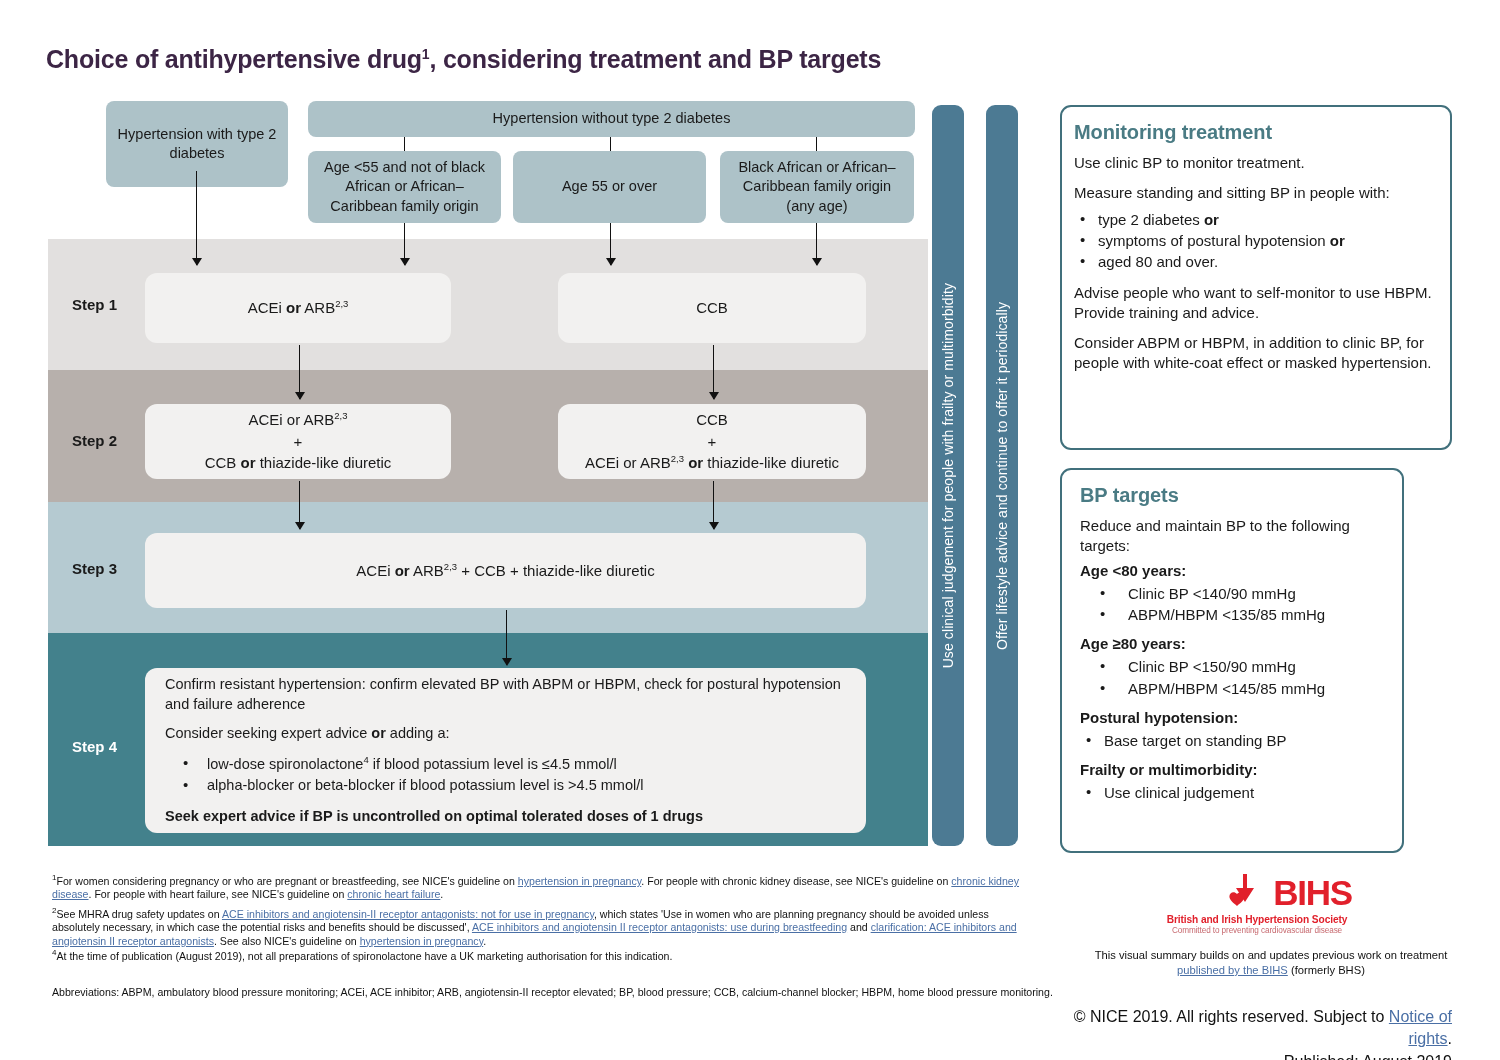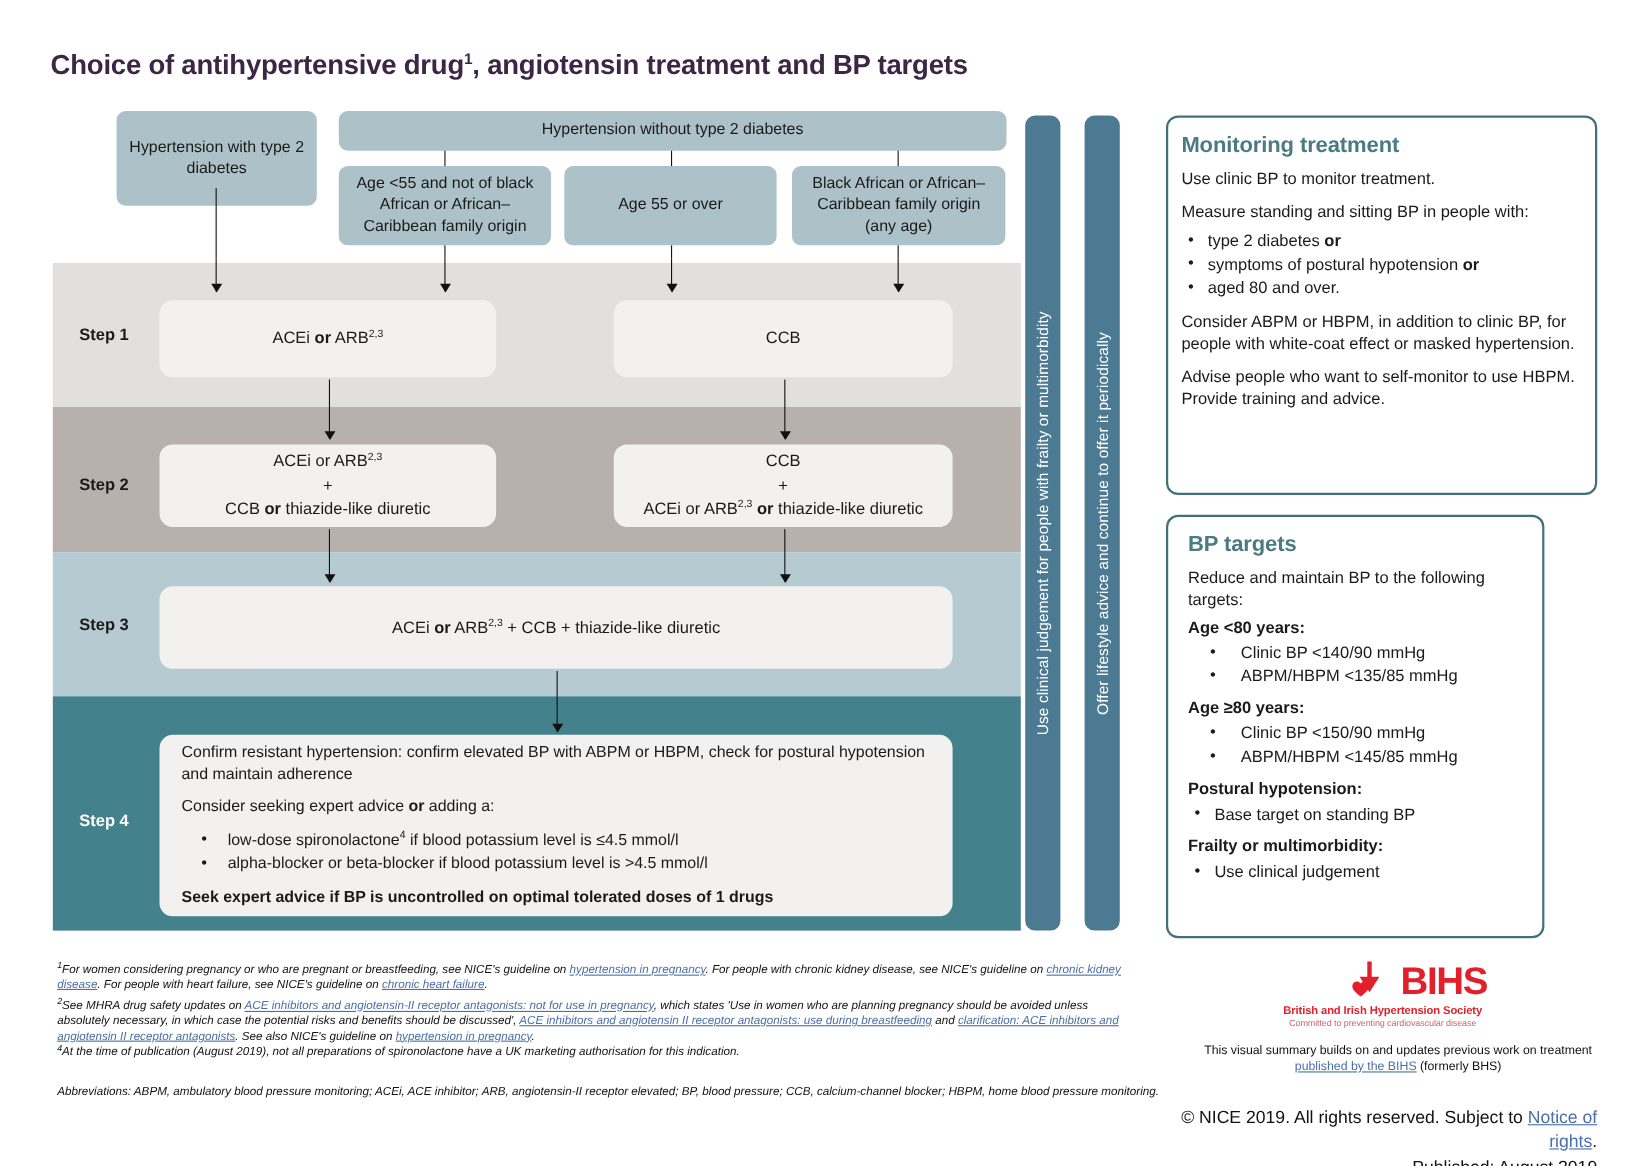--- a/index.html
+++ b/index.html
@@ -142,21 +142,21 @@
   }
   .panel ul li::before {
     content: "\2022"; position: absolute; left: 6px; top: -1px;
   }
   .panel ul.wide li { padding-left: 48px; }
   .panel ul.wide li::before { left: 20px; }
 
   
   .fn {
     position: absolute; left: 52px;
-    font-size: 10.6px; line-height: 1.28; color: #111; font-style: italic;
+    font-size: 10.6px; line-height: 1.28; color: #111;
   }
   #fn1 { top: 873px; width: 978px; }
   #fn2 { top: 906px; width: 978px; }
   #fn34 { top: 948px; width: 800px; }
   #fn34 div { margin-bottom: 2px; }
   #abbrev { top: 986px; width: 1180px; font-size: 10.6px; }
   .fn sup { font-size: 8px; vertical-align: super; }
   .lnk { color: #4a6fa5; text-decoration: underline; }
 
   
@@ -185,21 +185,21 @@
     position: absolute; left: 1060px; top: 1006px; width: 392px;
     text-align: right; font-size: 16px; line-height: 1.4; color: #111;
   }
 </style>
 </head>
 <body>
 
 <div id="root">
 
   <div class="title">
-    <span>Choice of antihypertensive drug</span><sup>1</sup><span>, angiotensin treatment and BP targets</span>
+    <span>Choice of antihypertensive drug</span><sup>1</sup><span>, considering treatment and BP targets</span>
   </div>
 
   <div class="cond" id="cond-diabetes">
     <span>Hypertension with type 2 diabetes</span>
   </div>
   <div class="cond" id="cond-nodiabetes">
     <span>Hypertension without type 2 diabetes</span>
   </div>
   <div class="cond" id="cond-age55under">
     <span>Age &lt;55 and not of black African or African–Caribbean family origin</span>
@@ -290,21 +290,21 @@
     <span class="dl">CCB</span>
     <span class="dl">+</span>
     <span class="dl"><span>ACEi or ARB</span><sup>2,3</sup><b> or</b><span> thiazide-like diuretic</span></span>
   </div>
 
   <div class="drugbox" id="drug-s3">
     <div><span>ACEi </span><b>or</b><span> ARB</span><sup>2,3</sup><span> + CCB + thiazide-like diuretic</span></div>
   </div>
 
   <div class="drugbox" id="drug-s4">
-    <div class="s4p">Confirm resistant hypertension: confirm elevated BP with ABPM or HBPM, check for postural hypotension and maintain adherence</div>
+    <div class="s4p">Confirm resistant hypertension: confirm elevated BP with ABPM or HBPM, check for postural hypotension and failure adherence</div>
     <div class="s4p"><span>Consider seeking expert advice </span><b>or</b><span> adding a:</span></div>
     <ul class="s4list">
       <li><span>low-dose spironolactone</span><sup>4</sup><span> if blood potassium level is ≤4.5 mmol/l</span></li>
       <li>alpha-blocker or beta-blocker if blood potassium level is &gt;4.5 mmol/l</li>
     </ul>
     <div class="s4bold">Seek expert advice if BP is uncontrolled on optimal tolerated doses of 1 drugs</div>
   </div>
 
   <div class="vbar" id="vbar-judgement">
     <span>Use clinical judgement for people with frailty or multimorbidity</span>
@@ -315,22 +315,22 @@
 
   <div class="panel" id="panel-monitoring">
     <h2>Monitoring treatment</h2>
     <p>Use clinic BP to monitor treatment.</p>
     <p class="tight">Measure standing and sitting BP in people with:</p>
     <ul>
       <li><span>type 2 diabetes </span><b>or</b></li>
       <li><span>symptoms of postural hypotension </span><b>or</b></li>
       <li><span>aged 80 and over.</span><b></b></li>
     </ul>
+    <p>Advise people who want to self-monitor to use HBPM. Provide training and advice.</p>
     <p>Consider ABPM or HBPM, in addition to clinic BP, for people with white-coat effect or masked hypertension.</p>
-    <p>Advise people who want to self-monitor to use HBPM. Provide training and advice.</p>
   </div>
 
   <div class="panel" id="panel-targets">
     <h2>BP targets</h2>
     <p class="tight">Reduce and maintain BP to the following targets:</p>
 
     <div class="sub">Age &lt;80 years:</div>
     <ul class="wide">
       <li>Clinic BP &lt;140/90 mmHg</li>
       <li>ABPM/HBPM &lt;135/85 mmHg</li>

